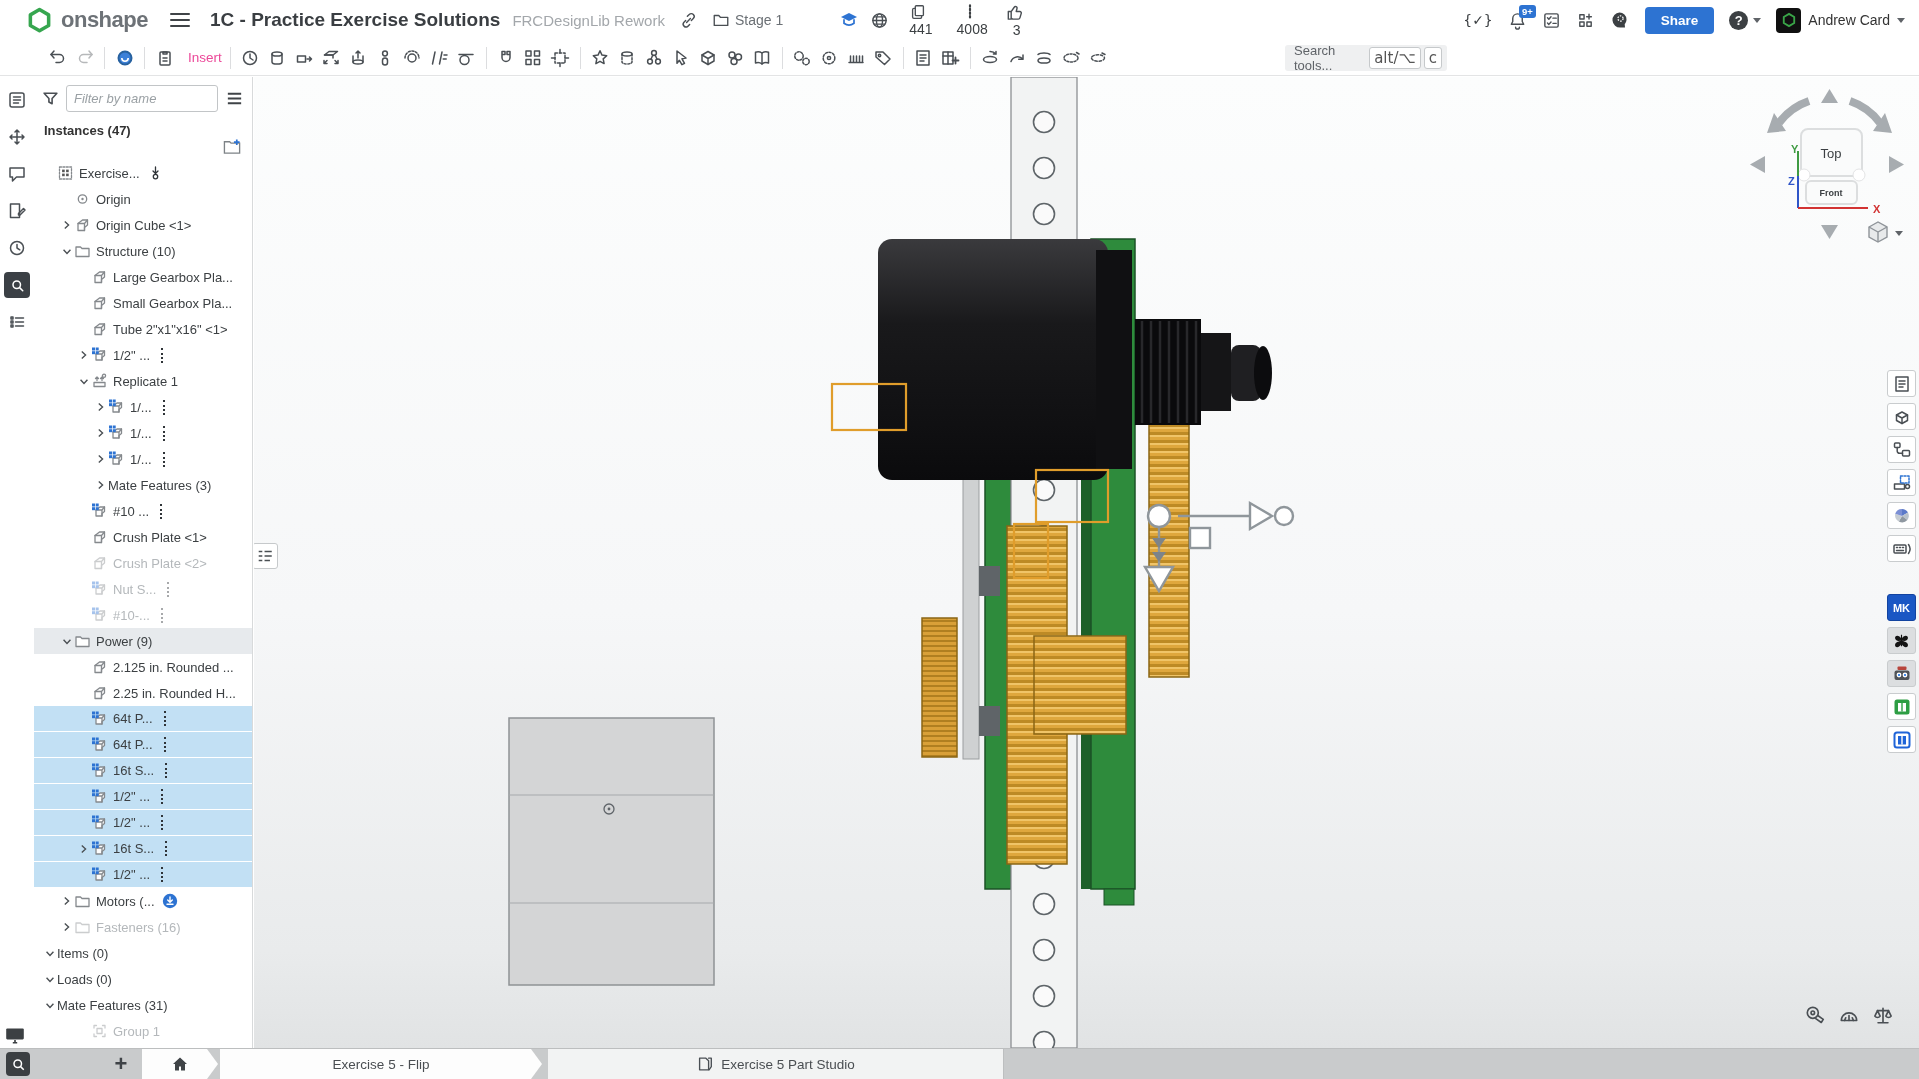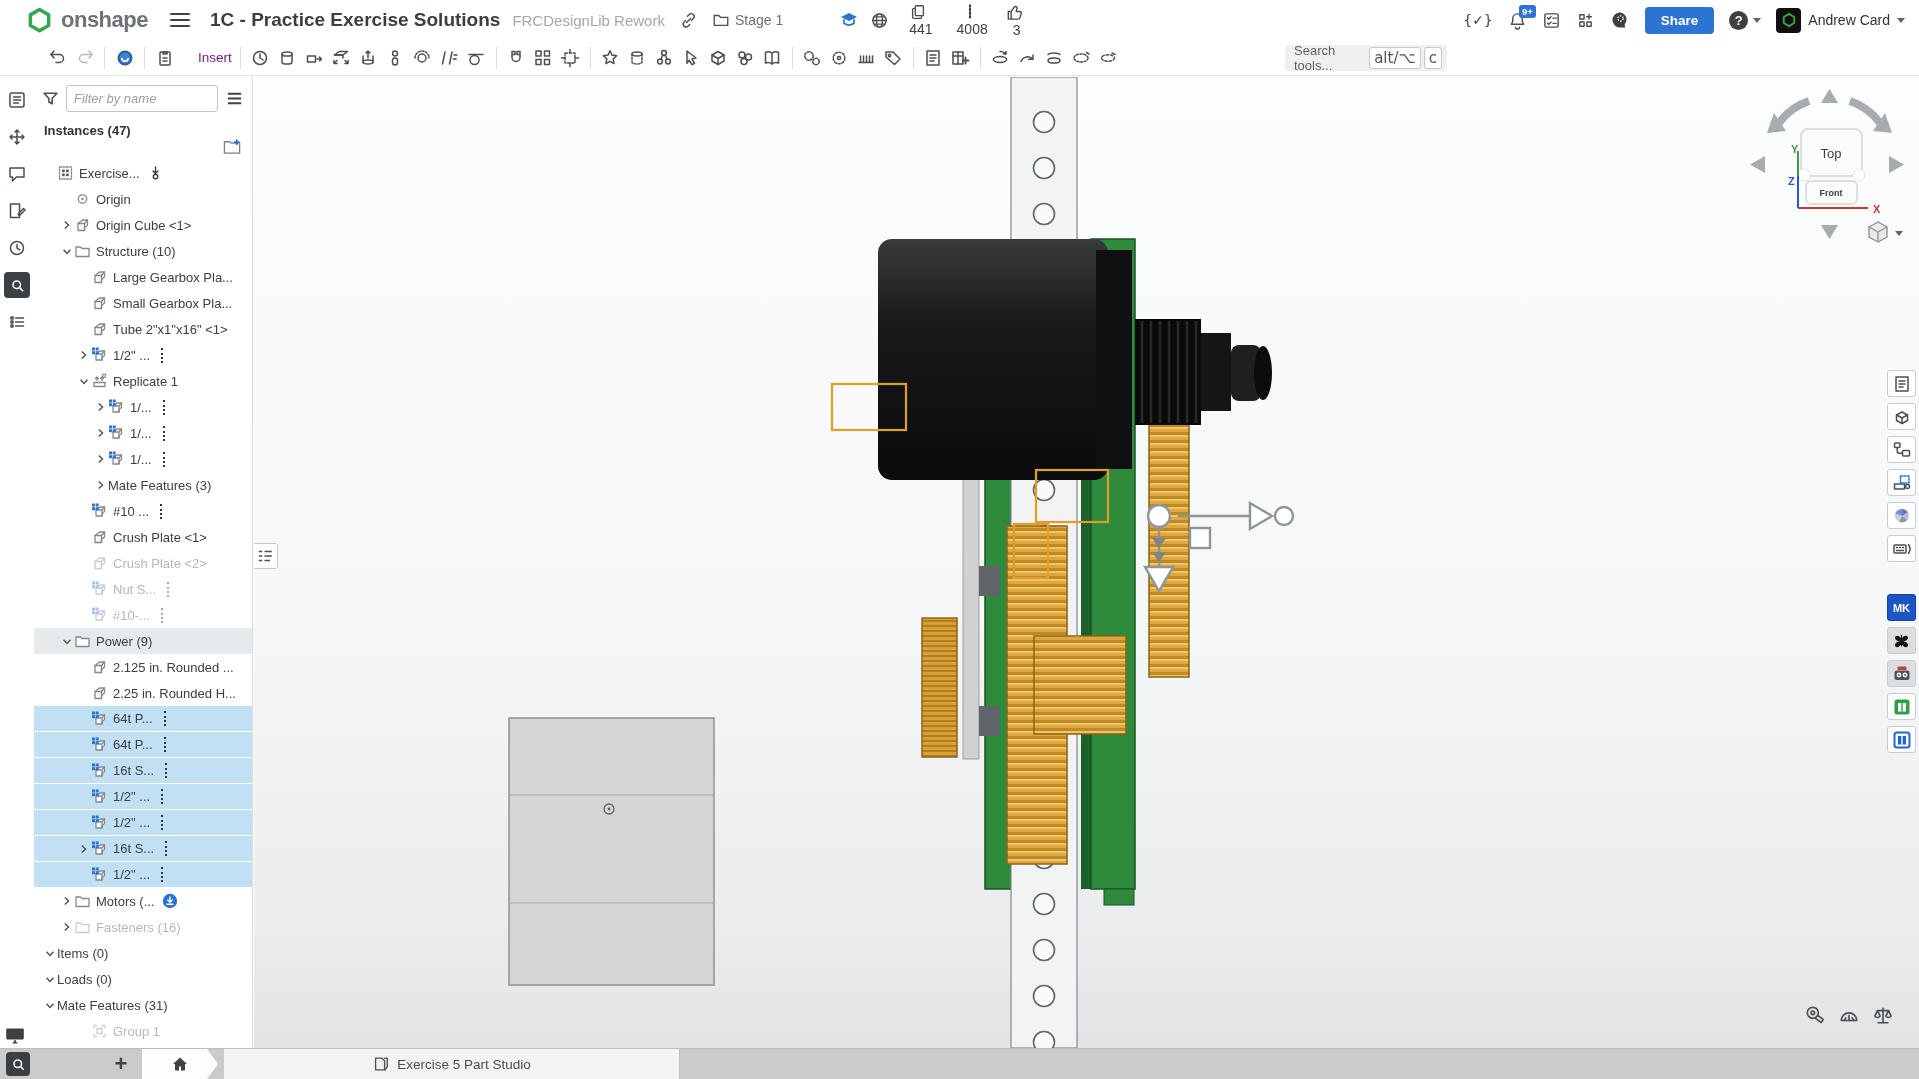--- a/index.html
+++ b/index.html
@@ -29,21 +29,21 @@
   .caret { width:0; height:0; border-left:4px solid transparent; border-right:4px solid transparent; border-top:5px solid #5f6368; }
   .avatar { width:25px; height:25px; border-radius:4px; background:#101010; display:flex; align-items:center; justify-content:center; }
   .user-name { font-size:14px; color:#333; }
   .brkt { font-size:14px; color:#3c4043; font-family:"DejaVu Sans", sans-serif; }
 
   
   .toolbar { position:absolute; top:40px; left:0; right:0; height:36px; background:#fff; border-bottom:1px solid #e3e4e5; display:flex; align-items:center; padding-left:44px; }
   .tbtn { width:27px; height:27px; display:flex; align-items:center; justify-content:center; border-radius:3px; cursor:pointer; flex:0 0 auto; }
   .tbtn.dim svg { opacity:.4; }
   .tsep { width:1px; height:22px; background:#dcdder; background:#dcdddf; margin:0 6px; flex:0 0 auto; }
-  .tlabel { font-size:13.5px; color:#701a75; margin-left:20px; margin-right:2px; }
+  .tlabel { font-size:13.5px; color:#ec4899; margin-left:10px; margin-right:2px; }
   .search-tools { position:absolute; left:1285px; top:5px; width:162px; height:26px; background:#eff0f1; border-radius:3px; display:flex; align-items:center; padding:0 5px 0 9px; cursor:text; }
   .search-tools .stx { font-size:13px; color:#5f6368; flex:1; }
   .key-badge { background:#fff; border:1px solid #c6c9cb; border-radius:3px; font-size:15px; color:#555; padding:1px 4px; margin-left:3px; font-family:"DejaVu Sans", sans-serif; }
 
   
   .left-rail { position:absolute; top:77px; left:0; bottom:31px; width:34px; background:#fff; display:flex; flex-direction:column; align-items:center; padding-top:10px; gap:11px; }
   .railbtn { width:26px; height:26px; display:flex; align-items:center; justify-content:center; border-radius:4px; cursor:pointer; }
   .railbtn.active { background:#3b4045; }
   .railbtn.active svg { stroke:#fff; }
   .rail-bottom { position:absolute; bottom:2px; left:4px; }
@@ -1258,20 +1258,23 @@
           <circle cx="9" cy="9" r="5"></circle>
           <path d="M12.8 12.8 17 17"></path>
         </svg>
     </span>
     <span class="tab-plus">+</span>
     <span class="tab-home">
       <svg width="20" height="20" viewBox="0 0 20 20" fill="#3f4347">
           <path d="M10 3.5 3 10h2v6.5h4v-4h2v4h4V10h2z"></path>
         </svg>
     </span>
+    <span class="tab tab1">
+      <span>Exercise 5 - Flip</span>
+    </span>
     <span class="tab tab3">
       <svg width="18" height="18" viewBox="0 0 20 20" class="ic">
           <path d="M4 3.5h7l3 3V16.5H4z"></path>
           <path d="M14 3.5h3V13l-2.5 3.5"></path>
         </svg>
       <span>Exercise 5 Part Studio</span>
     </span>
   </div>
 </div>
 

